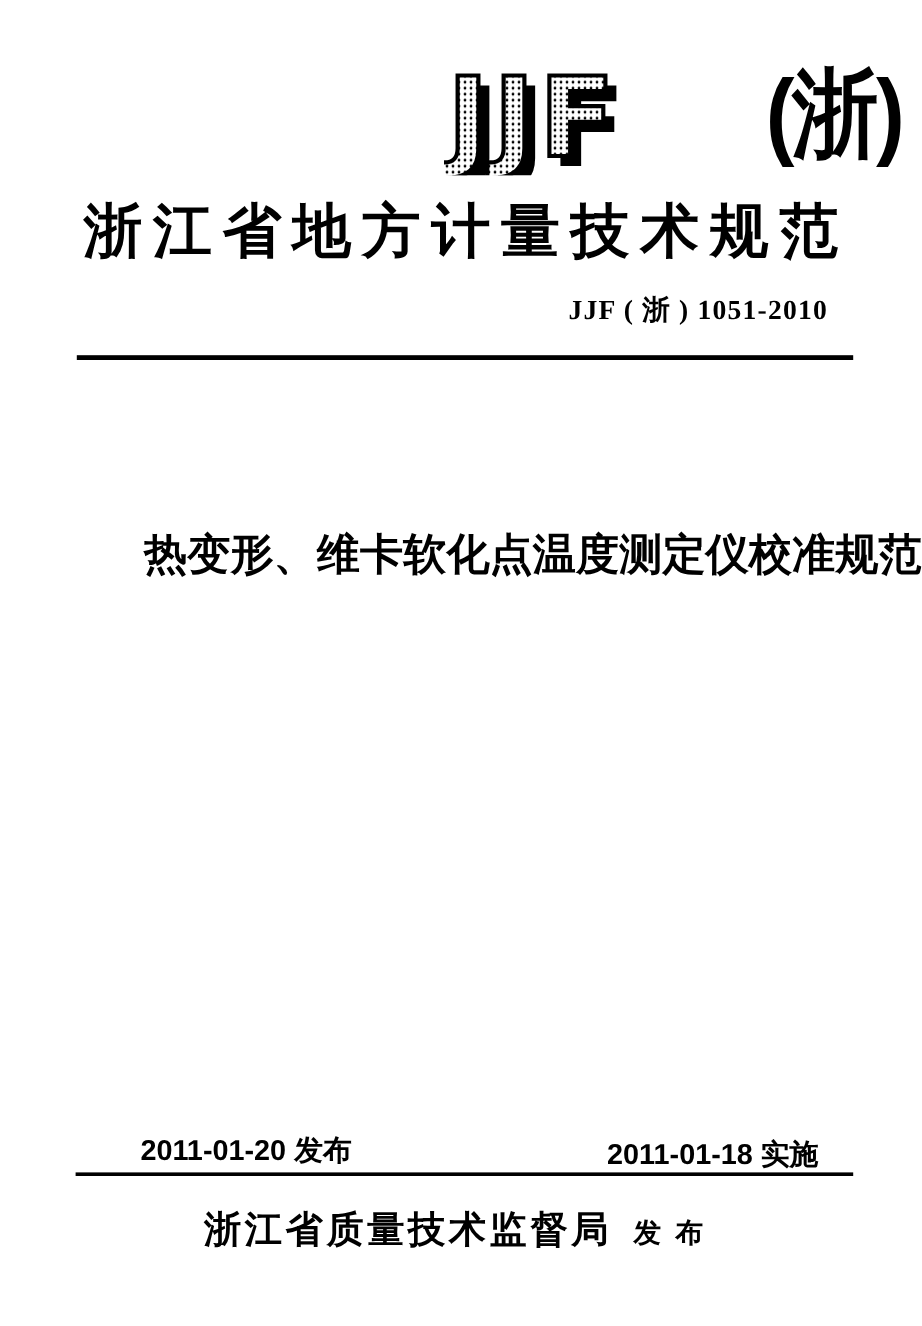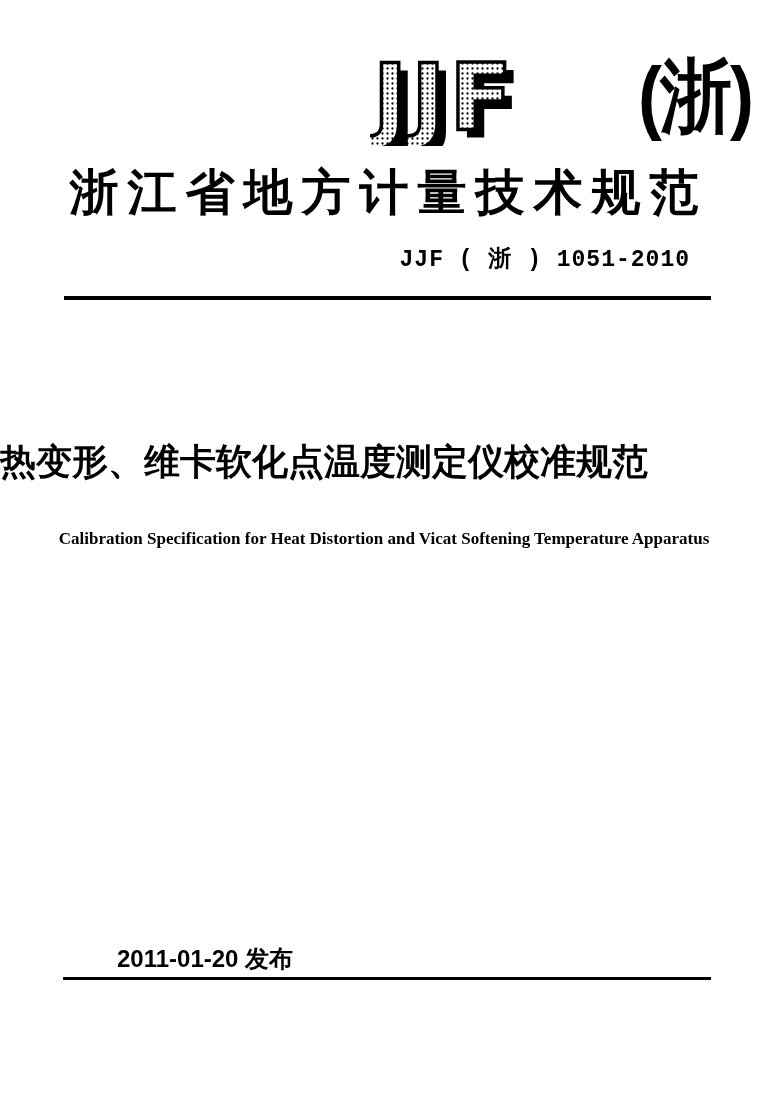--- a/index.html
+++ b/index.html
@@ -47,21 +47,21 @@
     font-size: 49px;
     letter-spacing: 9px;
     text-indent: 9px;
     white-space: nowrap;
   }
 
   .doc-number {
     position: absolute;
     top: 243px;
     right: 78px;
-    font-family: Liberation Mono, monospace;
+    font-family: Liberation Serif, serif;
     font-weight: 600;
     font-size: 23px;
     letter-spacing: 1px;
     white-space: nowrap;
   }
 
   .rule-top {
     position: absolute;
     top: 296px;
     left: 64px;
@@ -69,21 +69,21 @@
     height: 4px;
     background: #000;
   }
 
   
   .main-title-cn {
     position: absolute;
     top: 438px;
     left: 0;
     width: 100%;
-    text-align: left;
+    text-align: right;
     font-family: "Liberation Sans", "DejaVu Sans", sans-serif;
     font-weight: 900;
     font-size: 36px;
     letter-spacing: 0px;
     white-space: nowrap;
   }
   .main-title-en {
     position: absolute;
     top: 529px;
     left: 0;
@@ -169,20 +169,24 @@
     <span class="logo-region">(浙)</span>
   </div>
 
   <div class="series-title">浙江省地方计量技术规范</div>
 
   <div class="doc-number">JJF ( 浙 ) 1051-2010</div>
 
   <div class="rule-top"></div>
 
   <div class="main-title-cn">热变形、维卡软化点温度测定仪校准规范</div>
-  <div class="main-title-en">Calibration Specification for Heat Distortion and Vicat Softening Temperature Apparatus</div>
 
   <div class="date-left">2011-01-20 发布</div>
+  <div class="date-right">2011-01-18 实施</div>
 
   <div class="rule-bottom"></div>
 
+  <div class="publisher-row">
+    <span class="publisher-name">浙江省质量技术监督局</span>
+    <span class="publisher-issue">发布</span>
+  </div>
 
 </div>
 
 </body></html>

